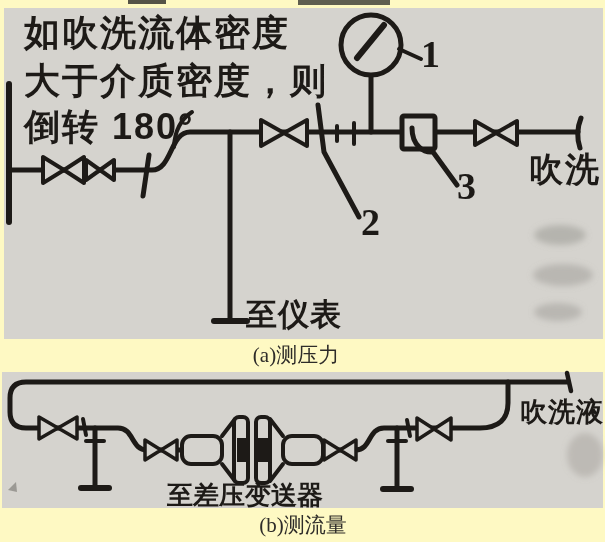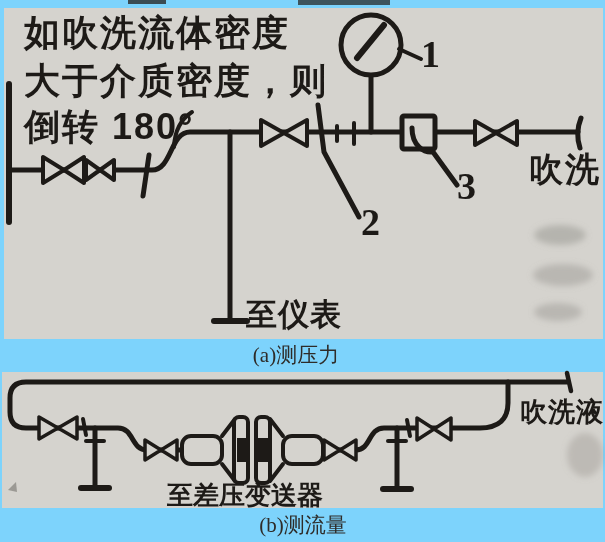--- a/index.html
+++ b/index.html
@@ -1,19 +1,19 @@
 <!DOCTYPE html>
 <html><head>
 <meta charset="utf-8">
 <style>
   html,body{margin:0;padding:0;background:#ffffff;}
   .page{
     position:relative;
     width:605px;height:542px;
-    background:#7dd3fc;
+    background:#fef9c3;
     overflow:hidden;
     font-family:"Liberation Sans", sans-serif;
   }
   svg{position:absolute;left:0;top:0;display:block;}
   .note-text{font-family:"Liberation Sans", sans-serif;font-weight:bold;fill:#1d1a17;}
   .label-text{font-family:"Liberation Sans", sans-serif;font-weight:bold;fill:#1d1a17;}
   .callout-num{font-family:"Liberation Serif", serif;font-weight:bold;fill:#1d1a17;}
   .caption-text{font-family:"Liberation Serif", serif;fill:#2e2c29;}
   .pipe{stroke:#1d1a17;fill:none;stroke-linecap:round;}
   .valve{stroke:#1d1a17;fill:#d5d3ce;stroke-linejoin:round;}

